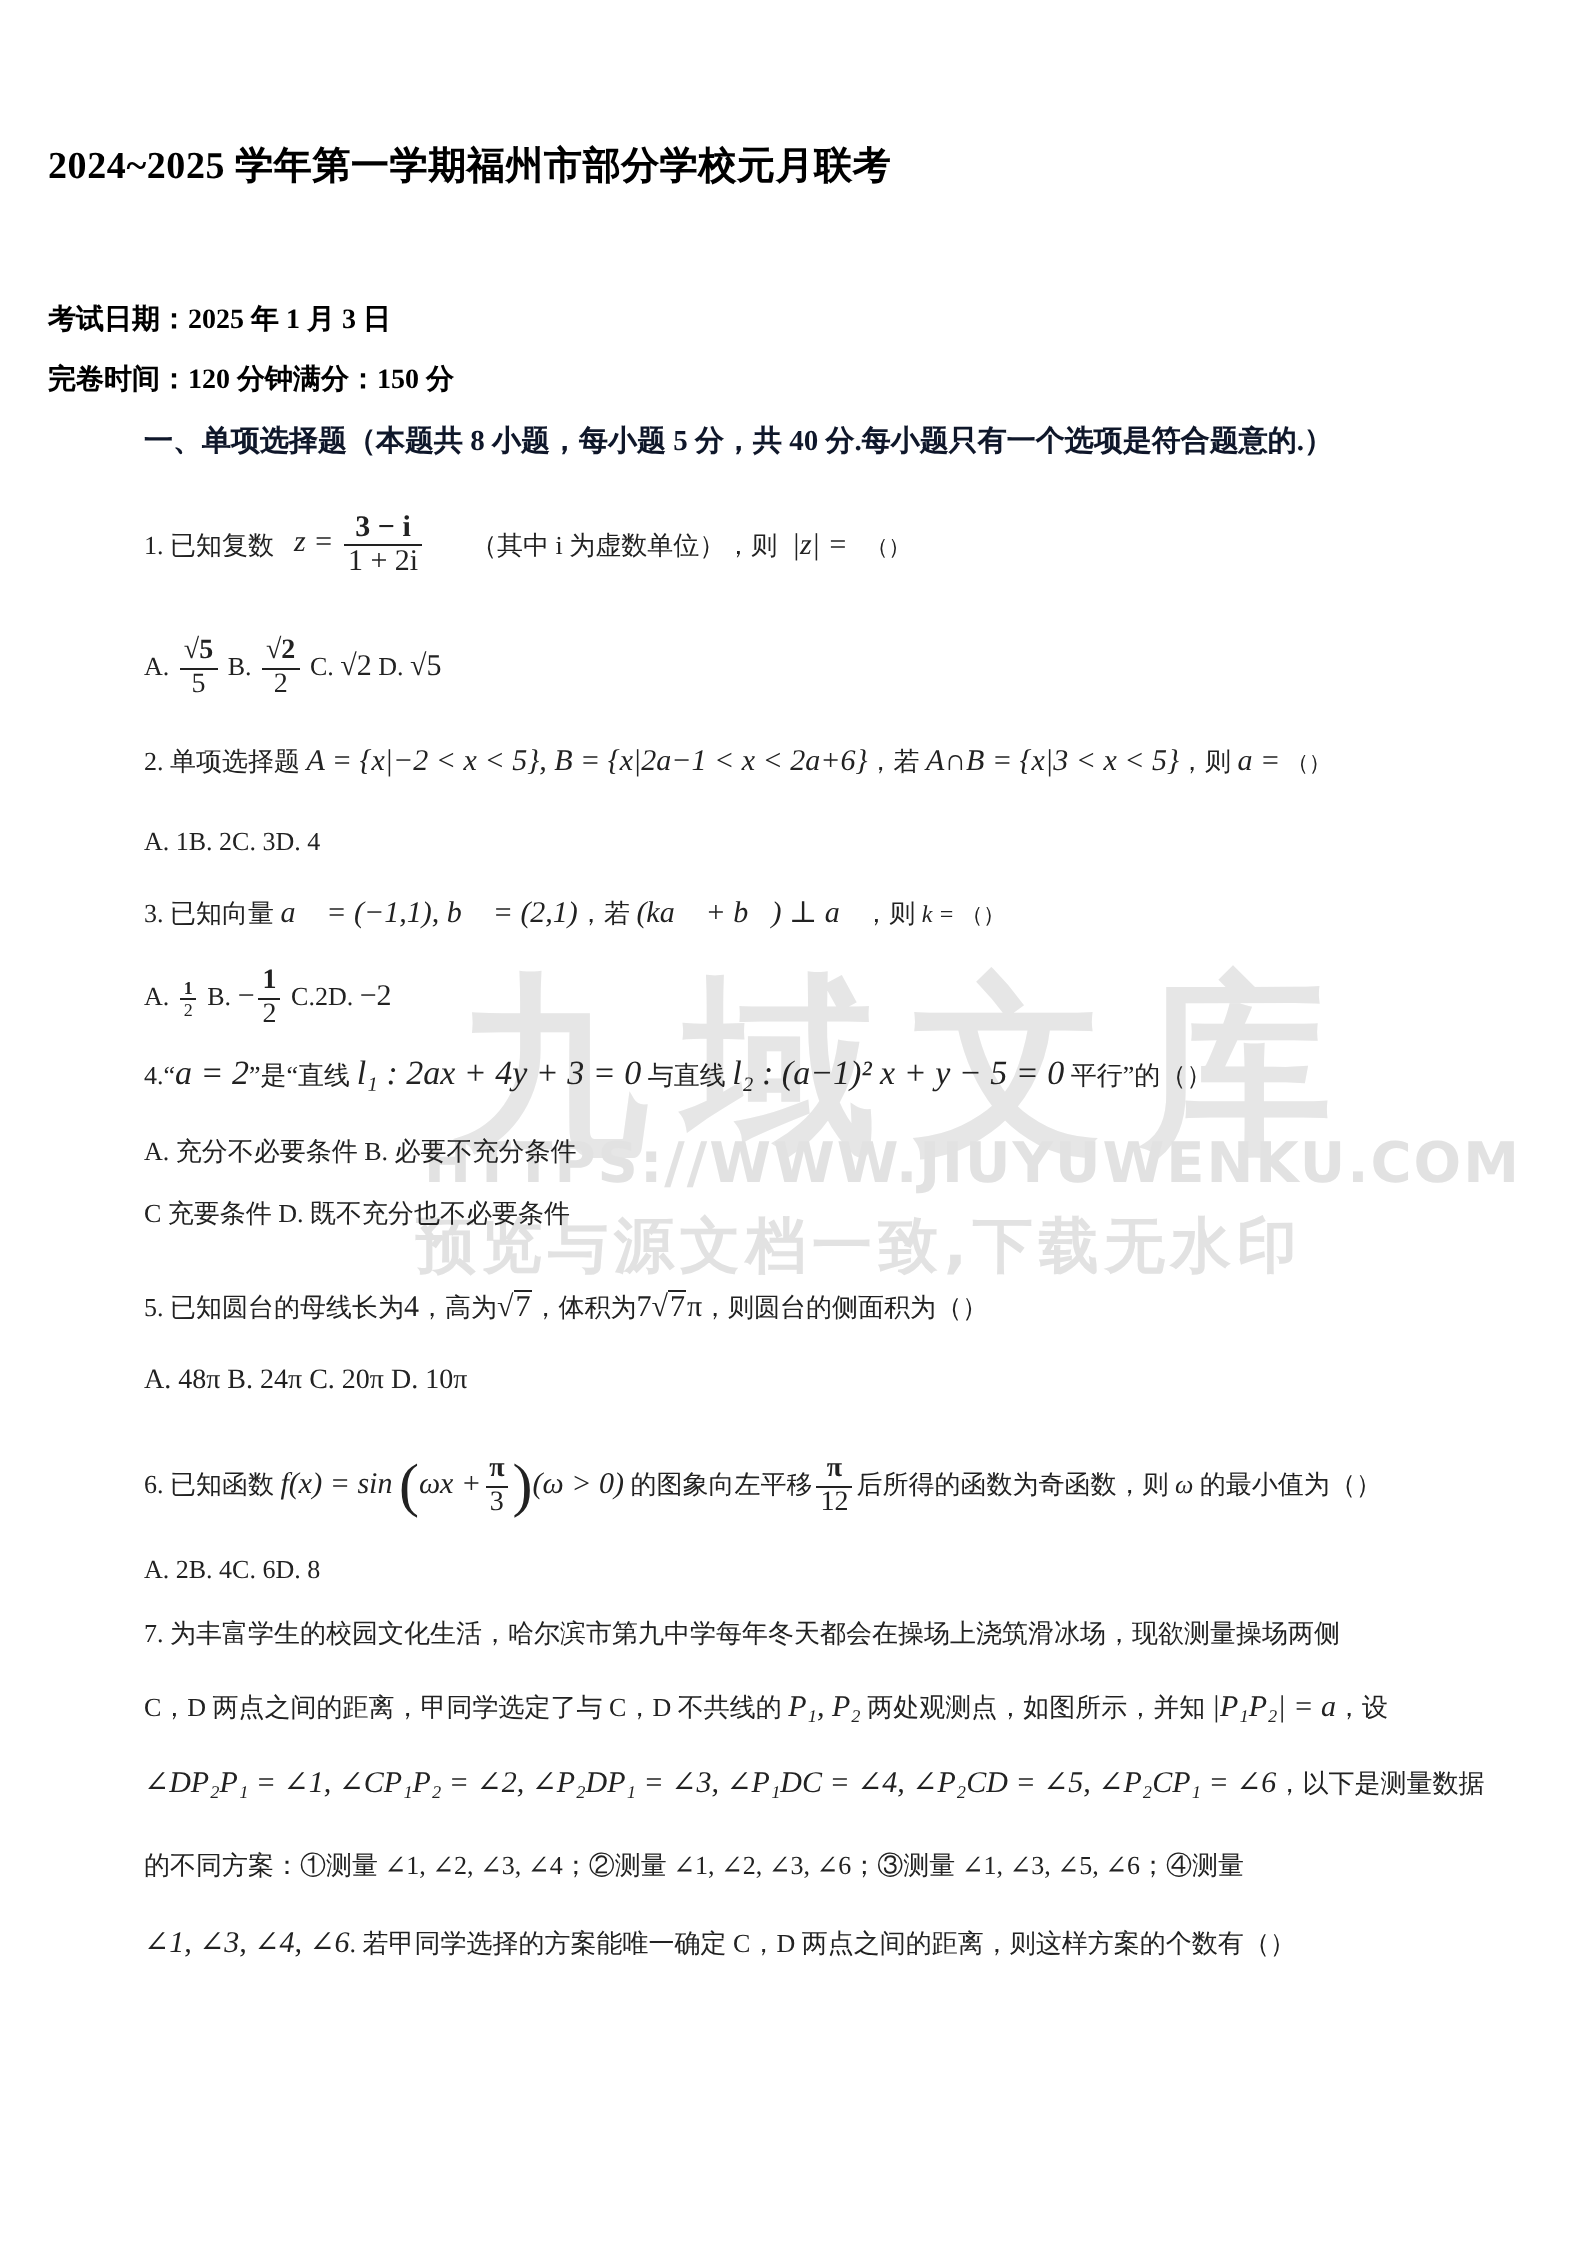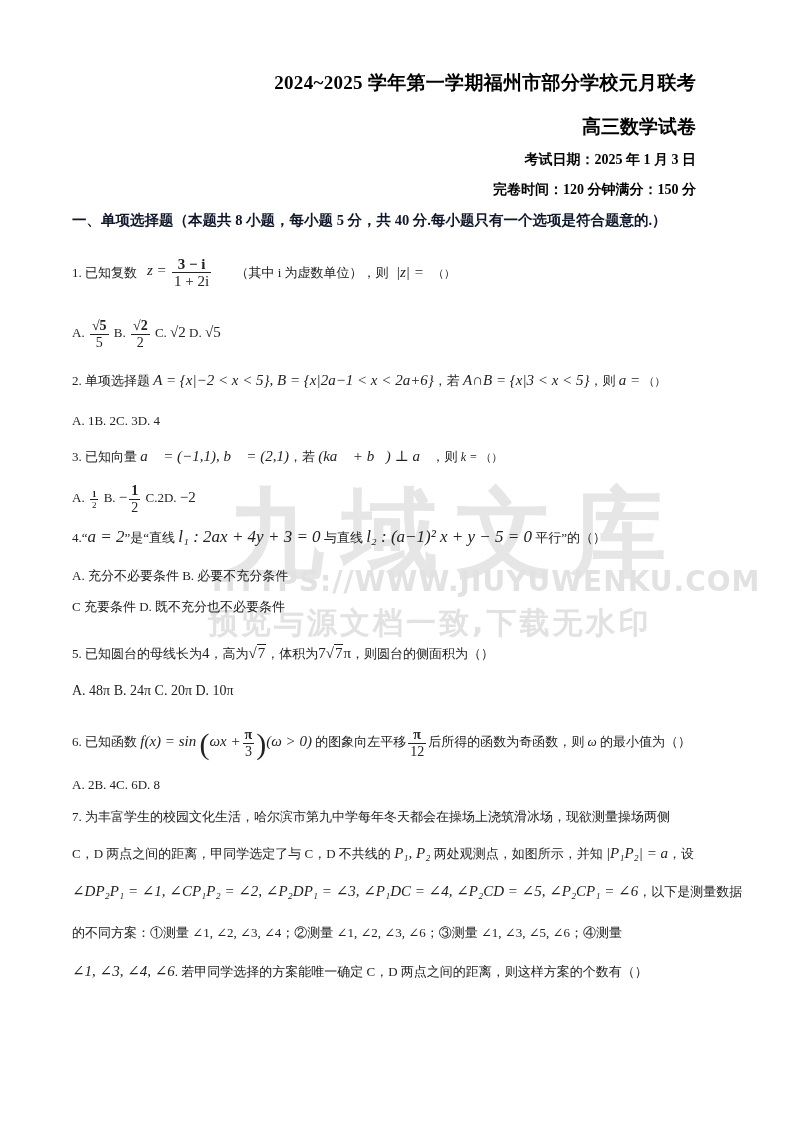--- a/index.html
+++ b/index.html
@@ -1,19 +1,19 @@
 <!DOCTYPE html>
 <html><head>
 <meta charset="utf-8">
 <style>
   html, body { margin:0; padding:0; background:#ffffff; }
   body { width:793px; height:1122px; position:relative; overflow:hidden;
          font-family:"Liberation Serif","DejaVu Serif",serif; color:#111; }
   .page { position:absolute; left:0; top:0; width:793px; height:1122px; }
-  .title { position:absolute; left:0; width:696px; text-align:right; font-weight:bold; color:#000; }
+  .title { position:absolute; left:0; width:696px; text-align:left; font-weight:bold; color:#000;padding-left:24px; }
   .t1 { top:70px; font-size:19px; letter-spacing:0.3px; }
   .t2 { top:114px; font-size:19px; }
   .t3 { top:151px; font-size:14px; }
   .t4 { top:181px; font-size:14px; }
   .section { position:absolute; left:72px; top:211px; font-size:14.5px; font-weight:bold; color:#0f172a; white-space:nowrap; }
   .line { position:absolute; left:72px; font-size:13px; white-space:nowrap; color:#222; }
   .line i, .m { font-family:"Liberation Serif","DejaVu Serif",serif; font-style:italic; font-size:15px; }
   .num { font-family:"Liberation Serif",serif; font-size:15px; }
   .frac { display:inline-block; vertical-align:middle; text-align:center; font-size:14px; line-height:16px; margin:0 2px; }
   .frac .n { display:block; border-bottom:1px solid #222; padding:0 2px;font-weight:bold; }
@@ -53,21 +53,20 @@
 <body>
 
 <div class="page">
 
   <div class="wm1">九域文库</div>
   <div class="wm2">HTTPS://WWW.JIUYUWENKU.COM</div>
   <div class="wm3">预览与源文档一致,下载无水印</div>
 
   <div class="content">
     <div class="title t1">2024~2025 学年第一学期福州市部分学校元月联考</div>
-    <div class="title t2">高三数学试卷</div>
     <div class="title t3">考试日期：2025 年 1 月 3 日</div>
     <div class="title t4">完卷时间：120 分钟满分：150 分</div>
 
     <div class="section">一、单项选择题（本题共 8 小题，每小题 5 分，共 40 分.每小题只有一个选项是符合题意的.）</div>
 
     <div class="line q1">
       <span>1.</span>
       <span>已知复数</span>
       <span class="abs" style="left:75px;top:-8px;">
         <span class="m">z =</span>

